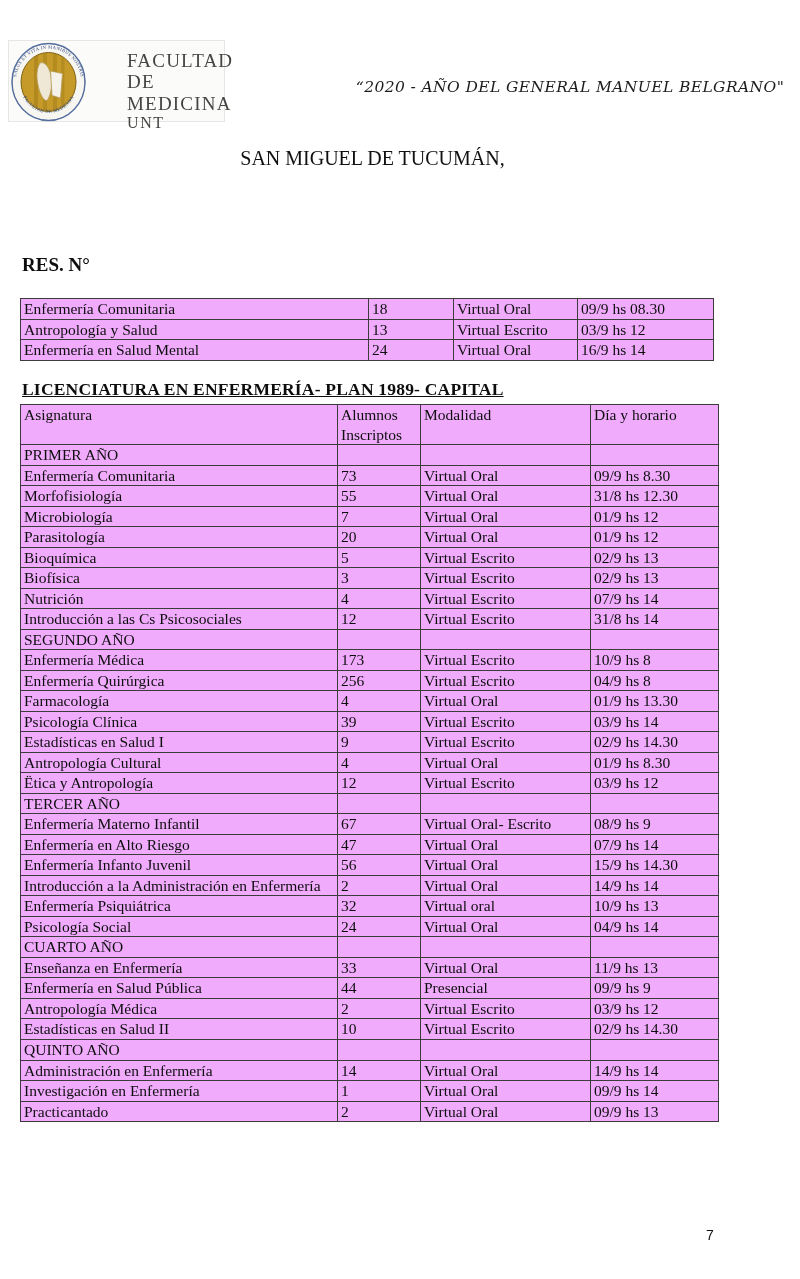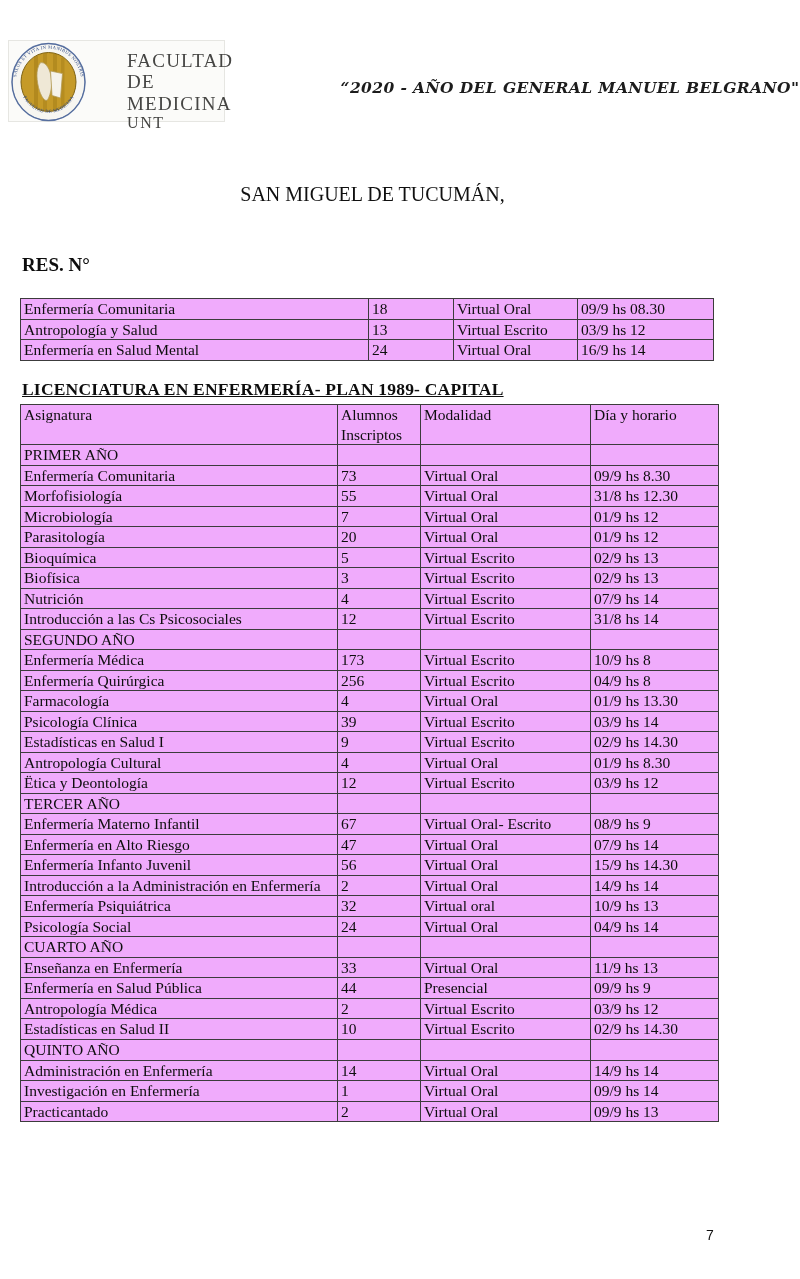--- a/index.html
+++ b/index.html
@@ -21,28 +21,28 @@
   .logo-text {
     position: absolute; left: 88px; top: 9px;
     font-family: "Liberation Serif", serif;
     color: #454543; line-height: 1.12; letter-spacing: 1.2px; margin-left: 30px;
   }
   .logo-text .l1, .logo-text .l2 { font-size: 19px; }
   .logo-text .l3 { font-size: 16px; letter-spacing: 1.6px; }
 
   .quote {
     position: absolute; left: 340px; top: 78px; width: 460px;
-    text-align: center; font-style: italic; font-weight: bold;
+    text-align: center; font-style: italic; font-weight: normal;
     font-size: 15.5px; letter-spacing: 0.4px; color: #1c1c1c;
     font-family: "DejaVu Serif", serif;
   }
 
   .city-line {
     position: absolute; left: 0; top: 147px; width: 745px;
-    text-align: center; font-size: 20px; color: #101010; margin-top: 36px;
+    text-align: center; font-size: 20px; color: #101010;
   }
 
   .res-label {
     position: absolute; left: 22px; top: 254px;
     font-size: 19px; font-weight: bold; color: #0d0d0d;
   }
 
   
   table { border-collapse: collapse; table-layout: fixed; background: #f0abfc; }
   td, th {
@@ -247,21 +247,21 @@
           <td>Virtual Escrito</td>
           <td>02/9 hs 14.30</td>
         </tr>
         <tr>
           <td>Antropología Cultural</td>
           <td>4</td>
           <td>Virtual Oral</td>
           <td>01/9 hs 8.30</td>
         </tr>
         <tr>
-          <td>Ëtica y Deontología</td>
+          <td>Ëtica y Antropología</td>
           <td>12</td>
           <td>Virtual Escrito</td>
           <td>03/9 hs 12</td>
         </tr>
         <tr>
           <td>TERCER AÑO</td>
           <td></td>
           <td></td>
           <td></td>
         </tr>

